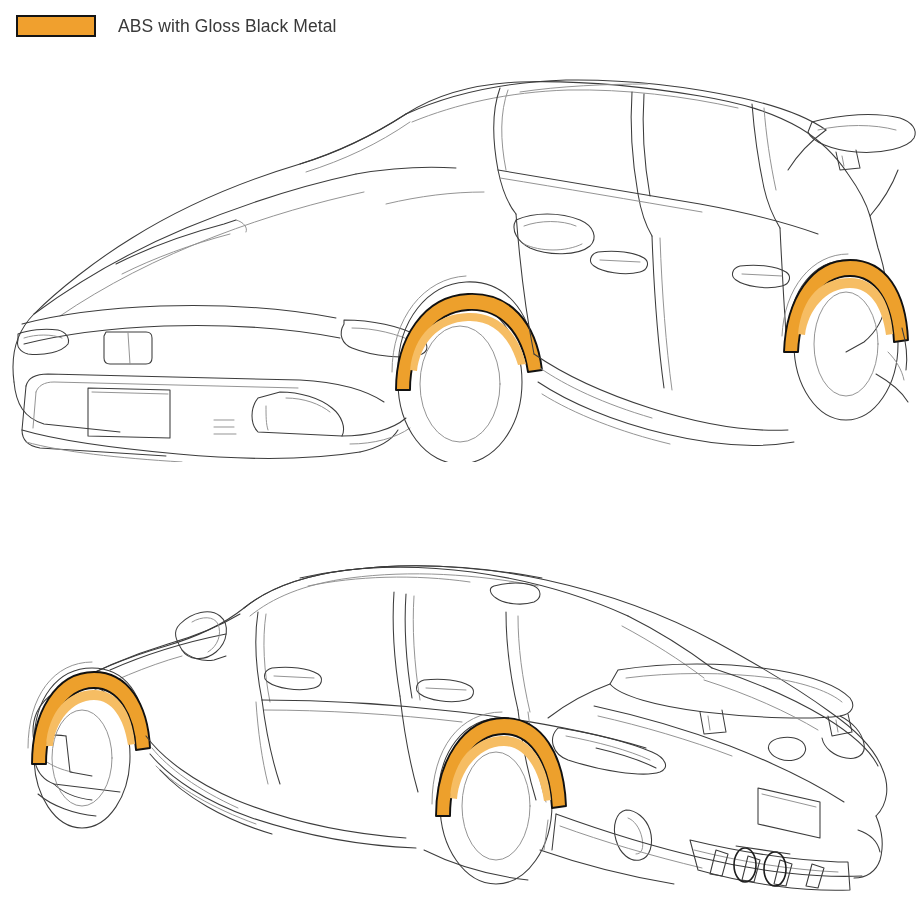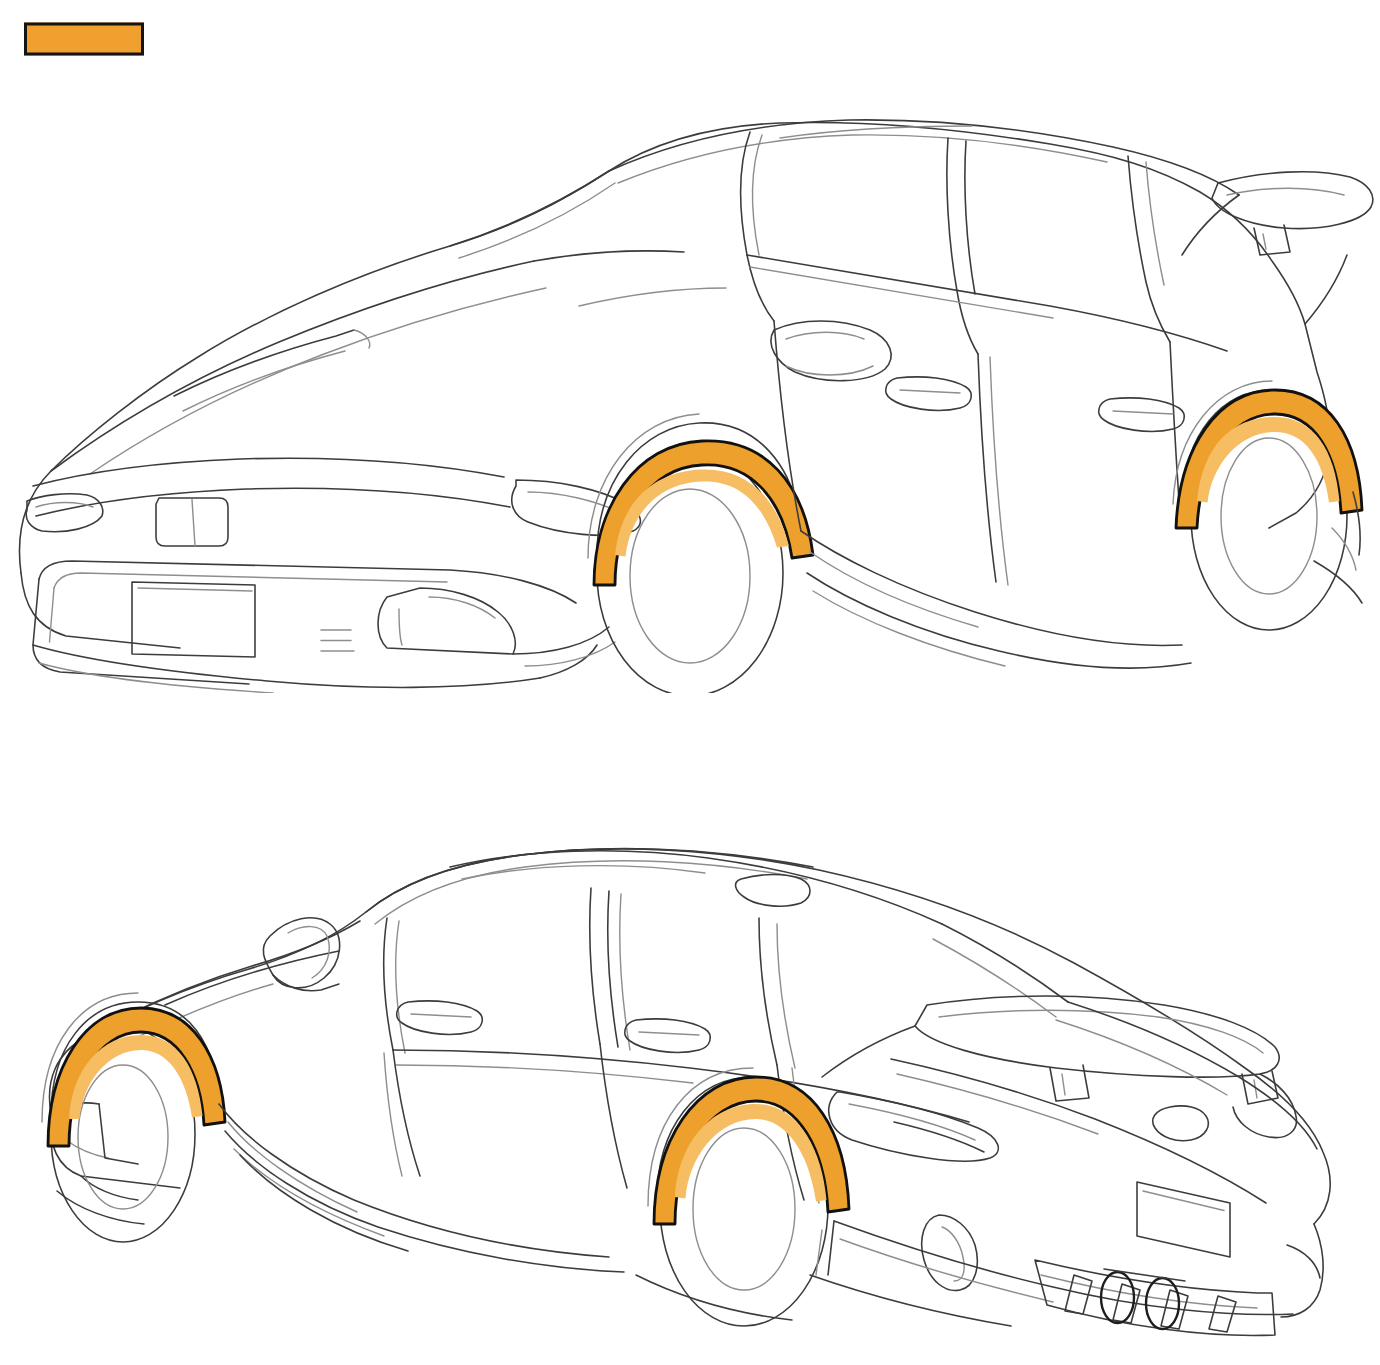--- a/index.html
+++ b/index.html
@@ -70,20 +70,21 @@
   }
   .flare-hi { fill: #f6bd63; stroke: none; }
 </style>
 </head>
 <body>
 
 <div id="page">
 
   <div id="legend">
     <div id="legend-swatch" style="background: rgb(240, 160, 46); border-color: rgb(20, 20, 20);"></div>
+    <div id="legend-label">ABS with Gloss Black Metal</div>
   </div>
 
   <div class="car-panel" id="panel-front-three-quarter">
     <svg class="car-svg" viewBox="0 0 920 410" preserveAspectRatio="xMidYMid meet">
 
       <g>
         <path class="body-fill ln" d="M14 330
             C 10 300, 18 278, 34 262
             C 58 238, 96 208, 132 186
             C 180 156, 240 130, 300 112

